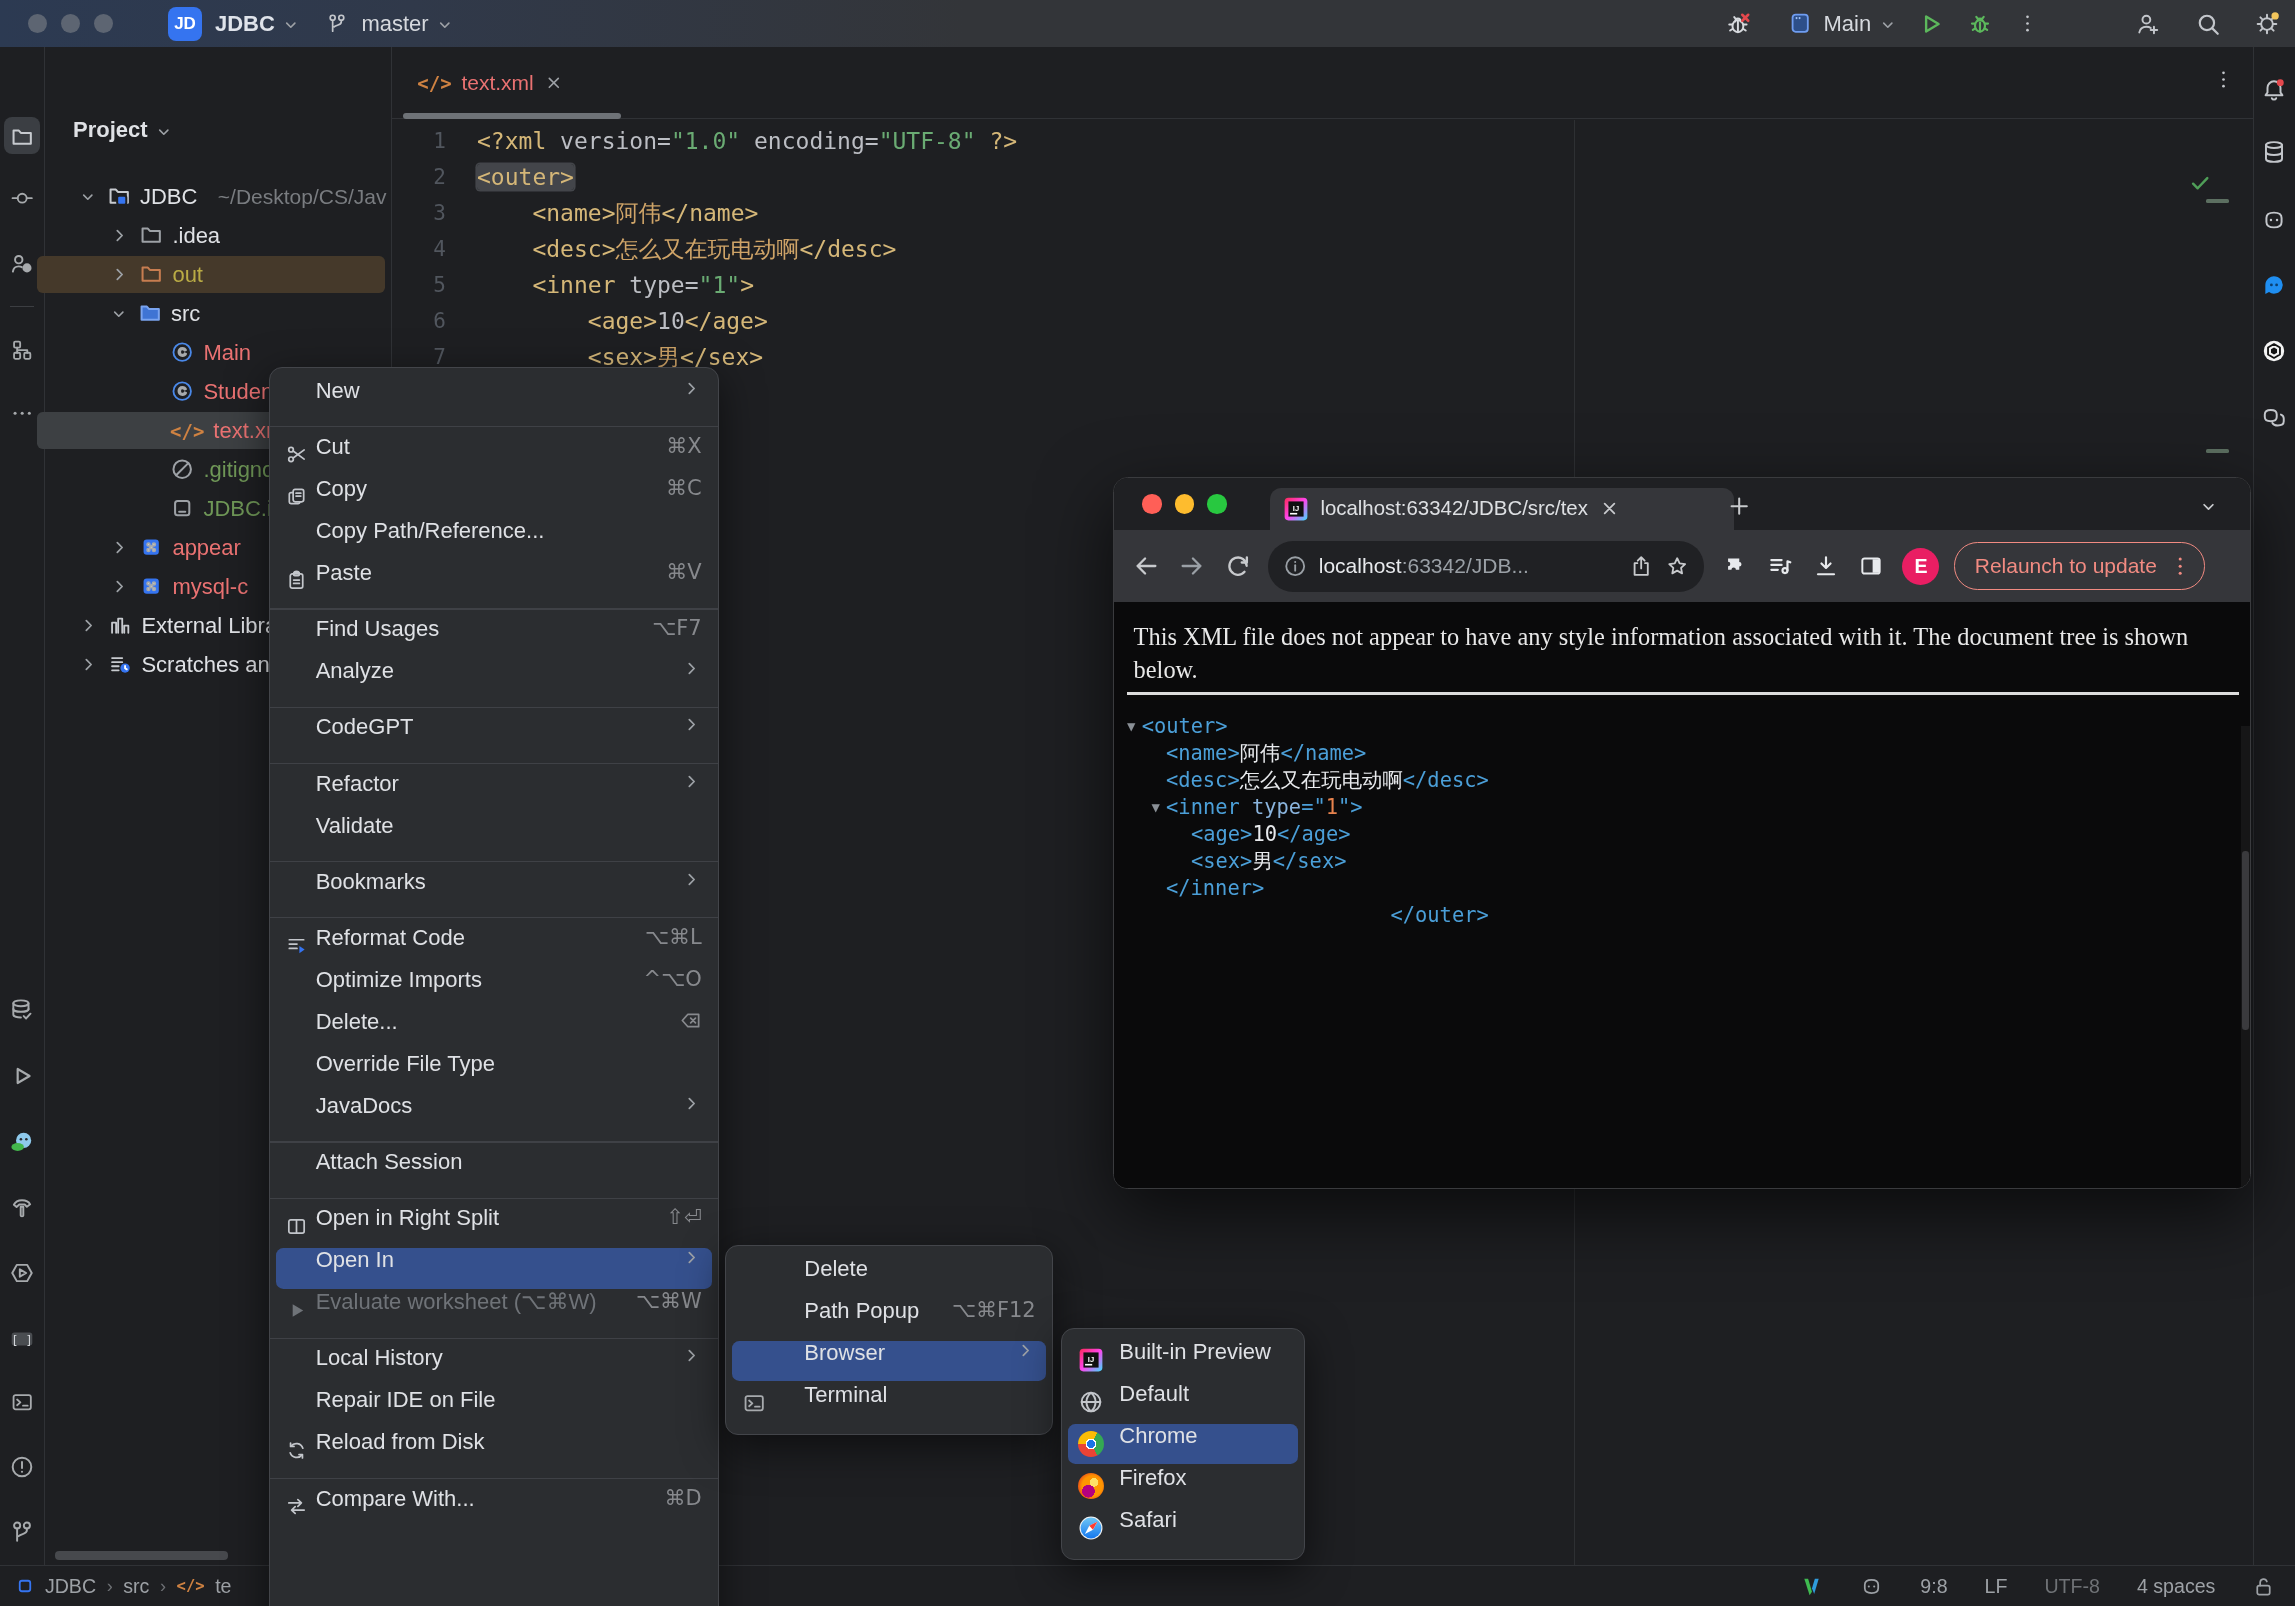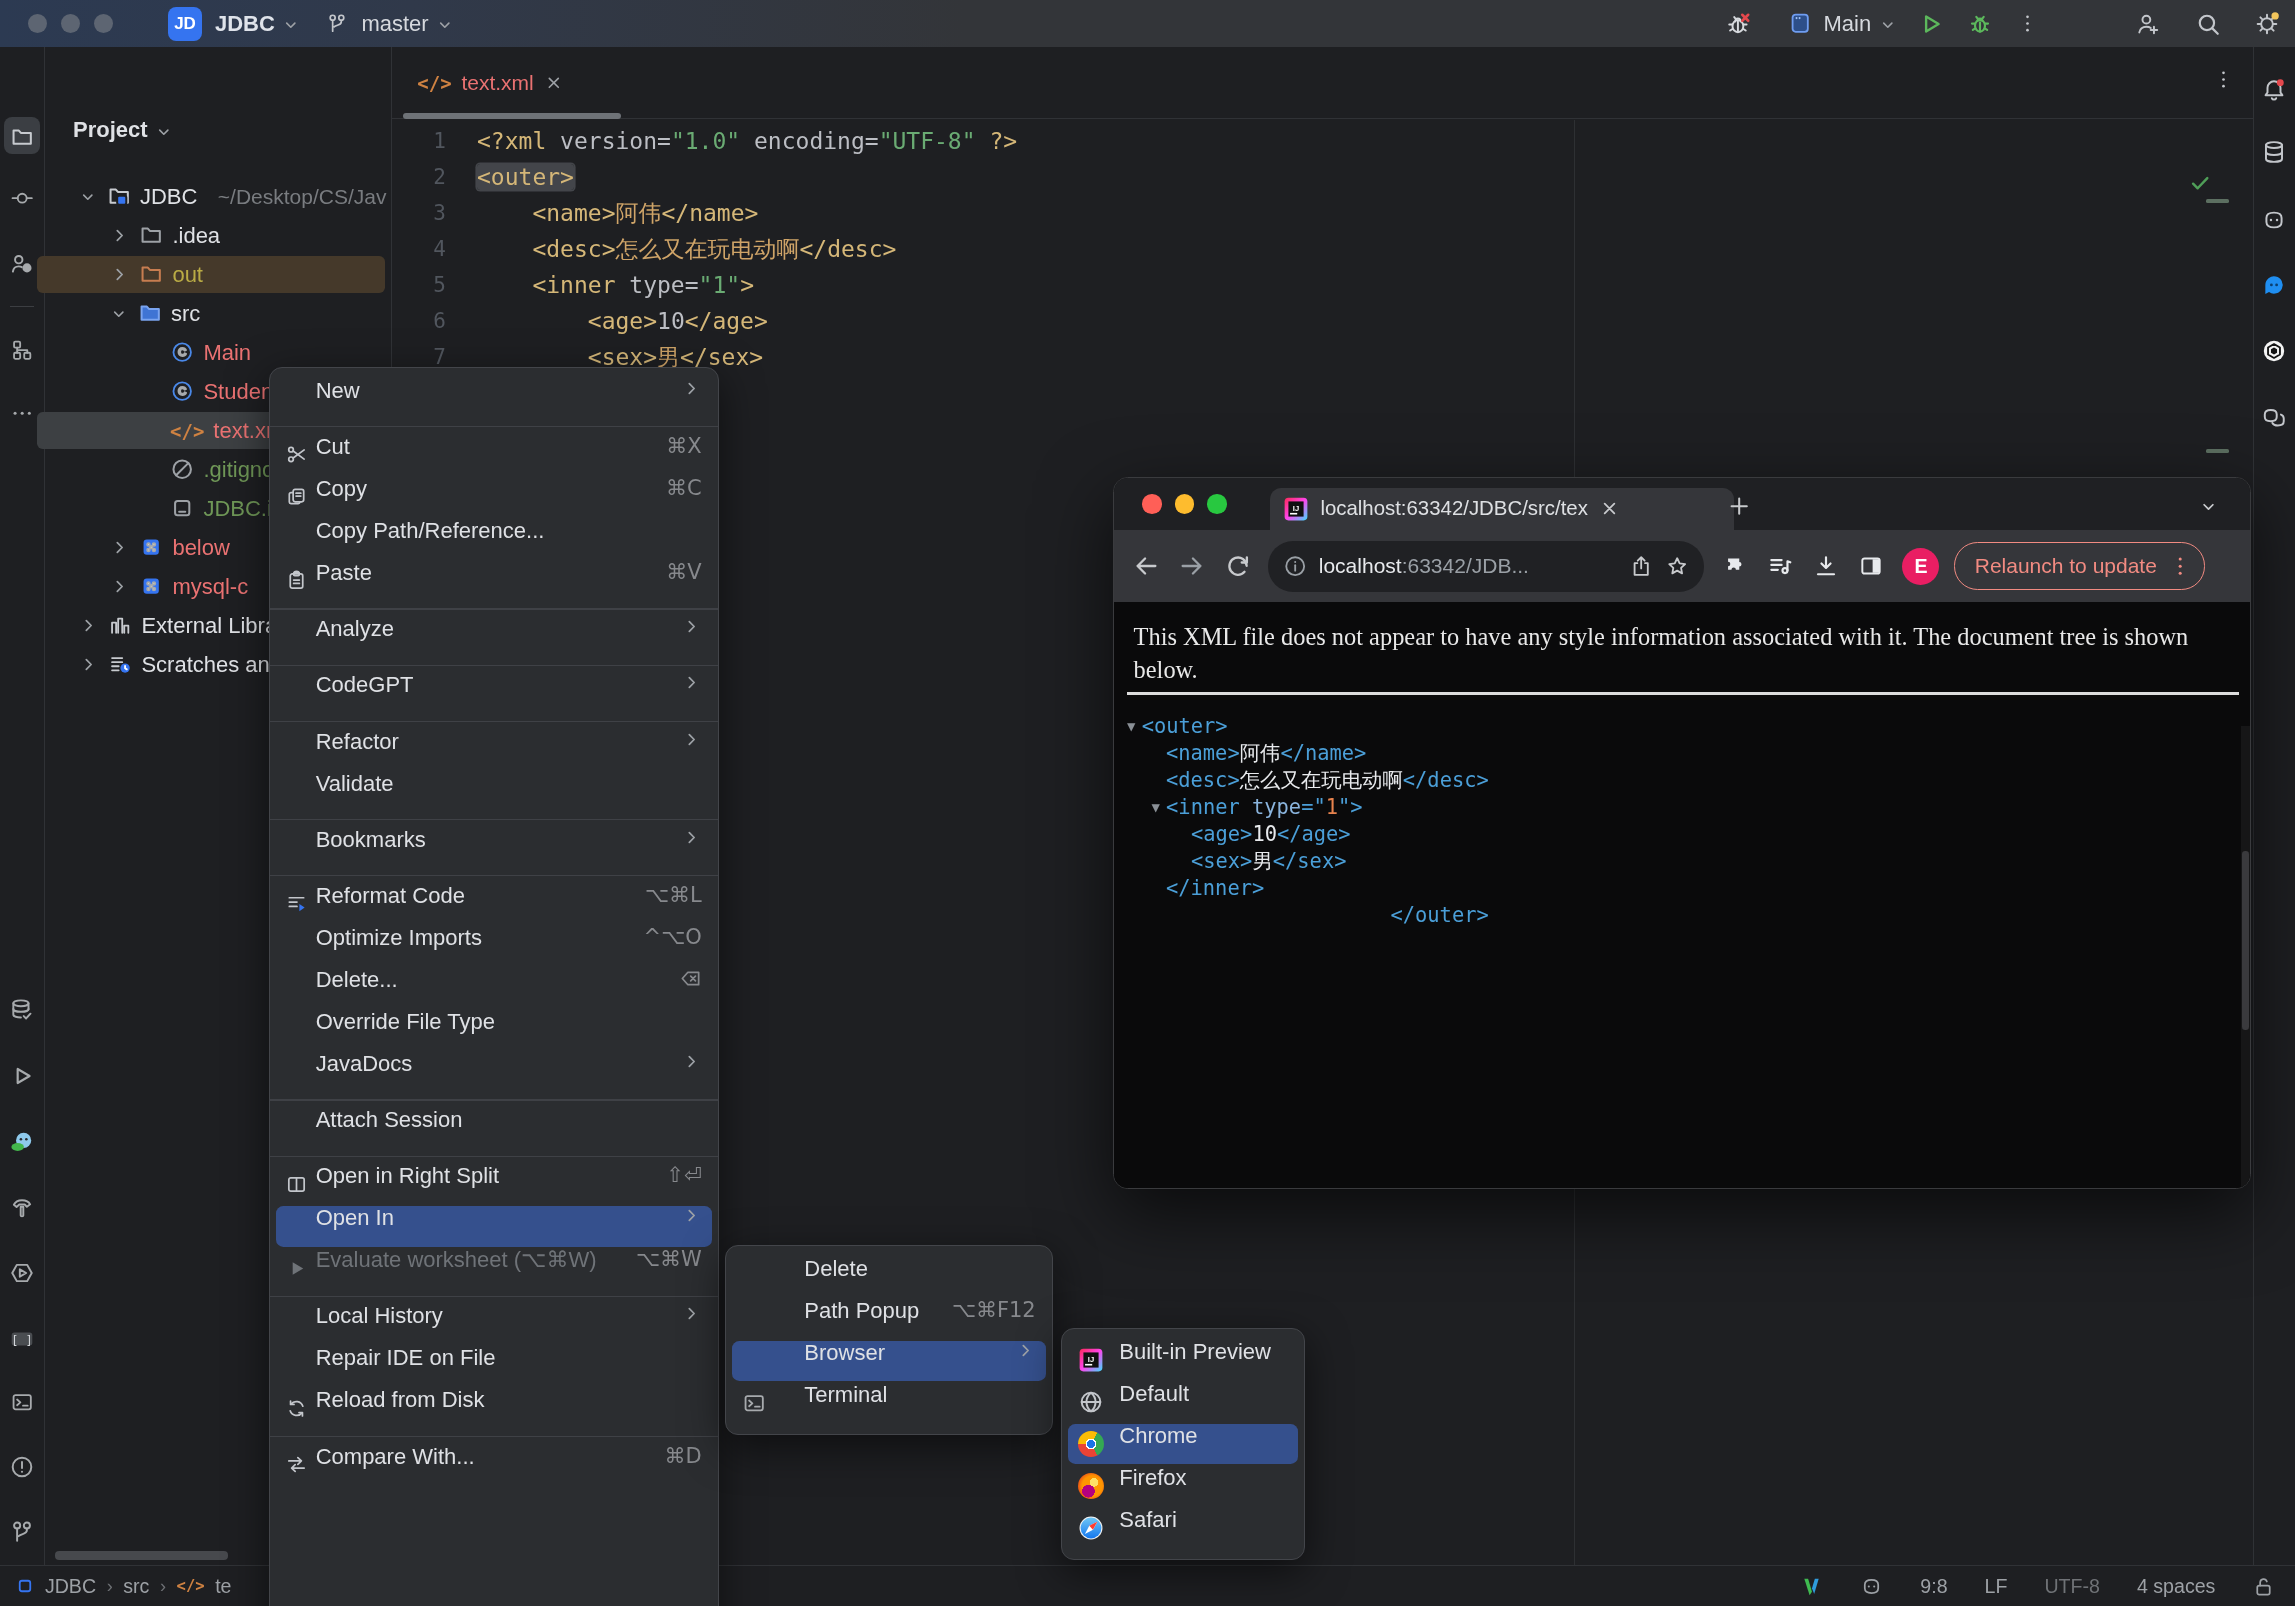--- a/index.html
+++ b/index.html
@@ -489,21 +489,21 @@
             <span class="ic">
               <svg width="24.4" height="24.4" viewBox="0 0 24 24" fill="none" stroke="#a7aaad" stroke-width="1.8" stroke-linecap="round" stroke-linejoin="round">
                 <rect x="4.5" y="4.5" width="15" height="15" rx="3.2" fill="#3574f0" stroke="none"></rect>
                 <circle cx="9.3" cy="9.3" r="1.3" fill="#fff"></circle>
                 <circle cx="14.7" cy="9.3" r="1.3" fill="#fff"></circle>
                 <circle cx="12" cy="12" r="1.3" fill="#fff"></circle>
                 <circle cx="9.3" cy="14.7" r="1.3" fill="#fff"></circle>
                 <circle cx="14.7" cy="14.7" r="1.3" fill="#fff"></circle>
               </svg>
             </span>
-            <span class="c-red">below</span>
+            <span class="c-red">appear</span>
           </div>
         </div>
         <div class="trow">
           <div class="band"></div>
           <div class="cell" style="margin-left: 109px;">
             <span class="ic">
               <svg width="21" height="21" viewBox="0 0 24 24" fill="none" stroke="#9da1a6" stroke-width="2" stroke-linecap="round" stroke-linejoin="round">
                 <path d="M9.5 6.5 15 12l-5.5 5.5"></path>
               </svg>
             </span>
@@ -793,20 +793,27 @@
           </span>
         </span>
         <span class="lbl">Paste</span>
         <span class="sp"></span>
         <span class="sc">⌘V</span>
       </div>
       <div class="mdiv"></div>
       <div class="mi">
         <div class="band"></div>
         <span class="slot" style="width: 31px;"></span>
+        <span class="lbl">Find Usages</span>
+        <span class="sp"></span>
+        <span class="sc">⌥F7</span>
+      </div>
+      <div class="mi">
+        <div class="band"></div>
+        <span class="slot" style="width: 31px;"></span>
         <span class="lbl">Analyze</span>
         <span class="sp"></span>
         <span class="sc"><span class="ic">
             <svg width="21" height="21" viewBox="0 0 24 24" fill="none" stroke="#9da1a6" stroke-width="2" stroke-linecap="round" stroke-linejoin="round">
               <path d="M9.5 6.5 15 12l-5.5 5.5"></path>
             </svg>
           </span></span>
       </div>
       <div class="mdiv"></div>
       <div class="mi">

